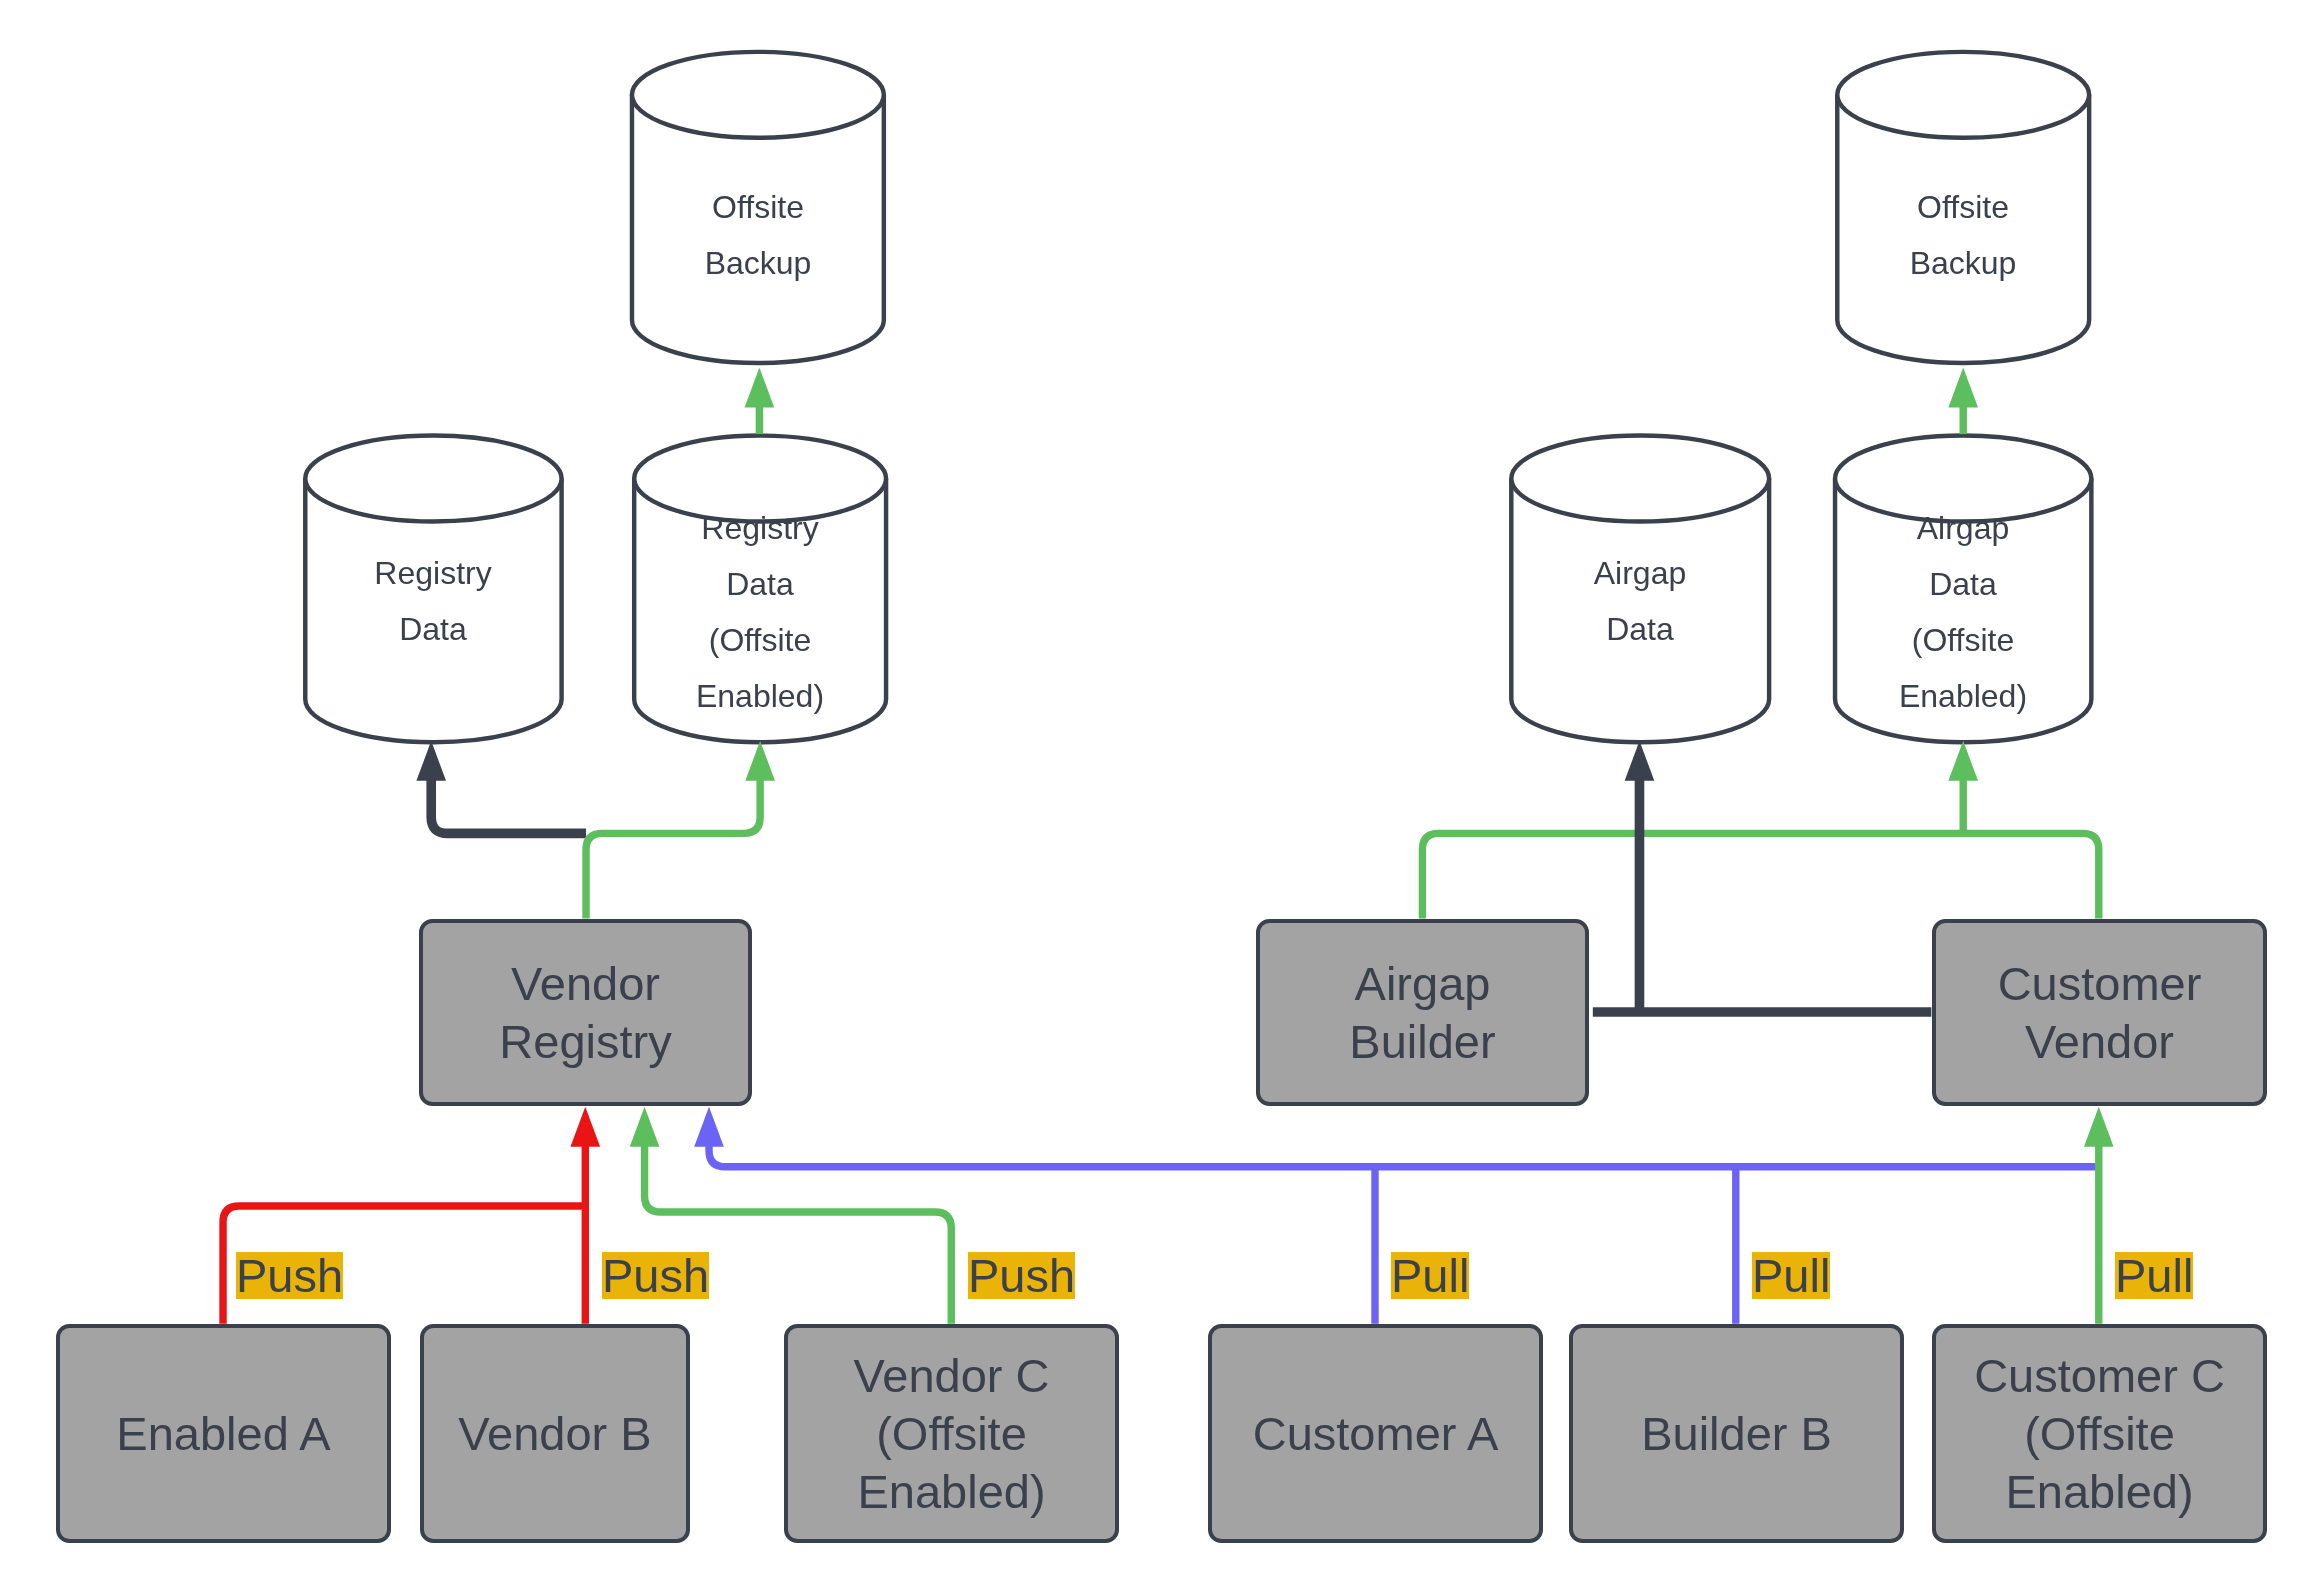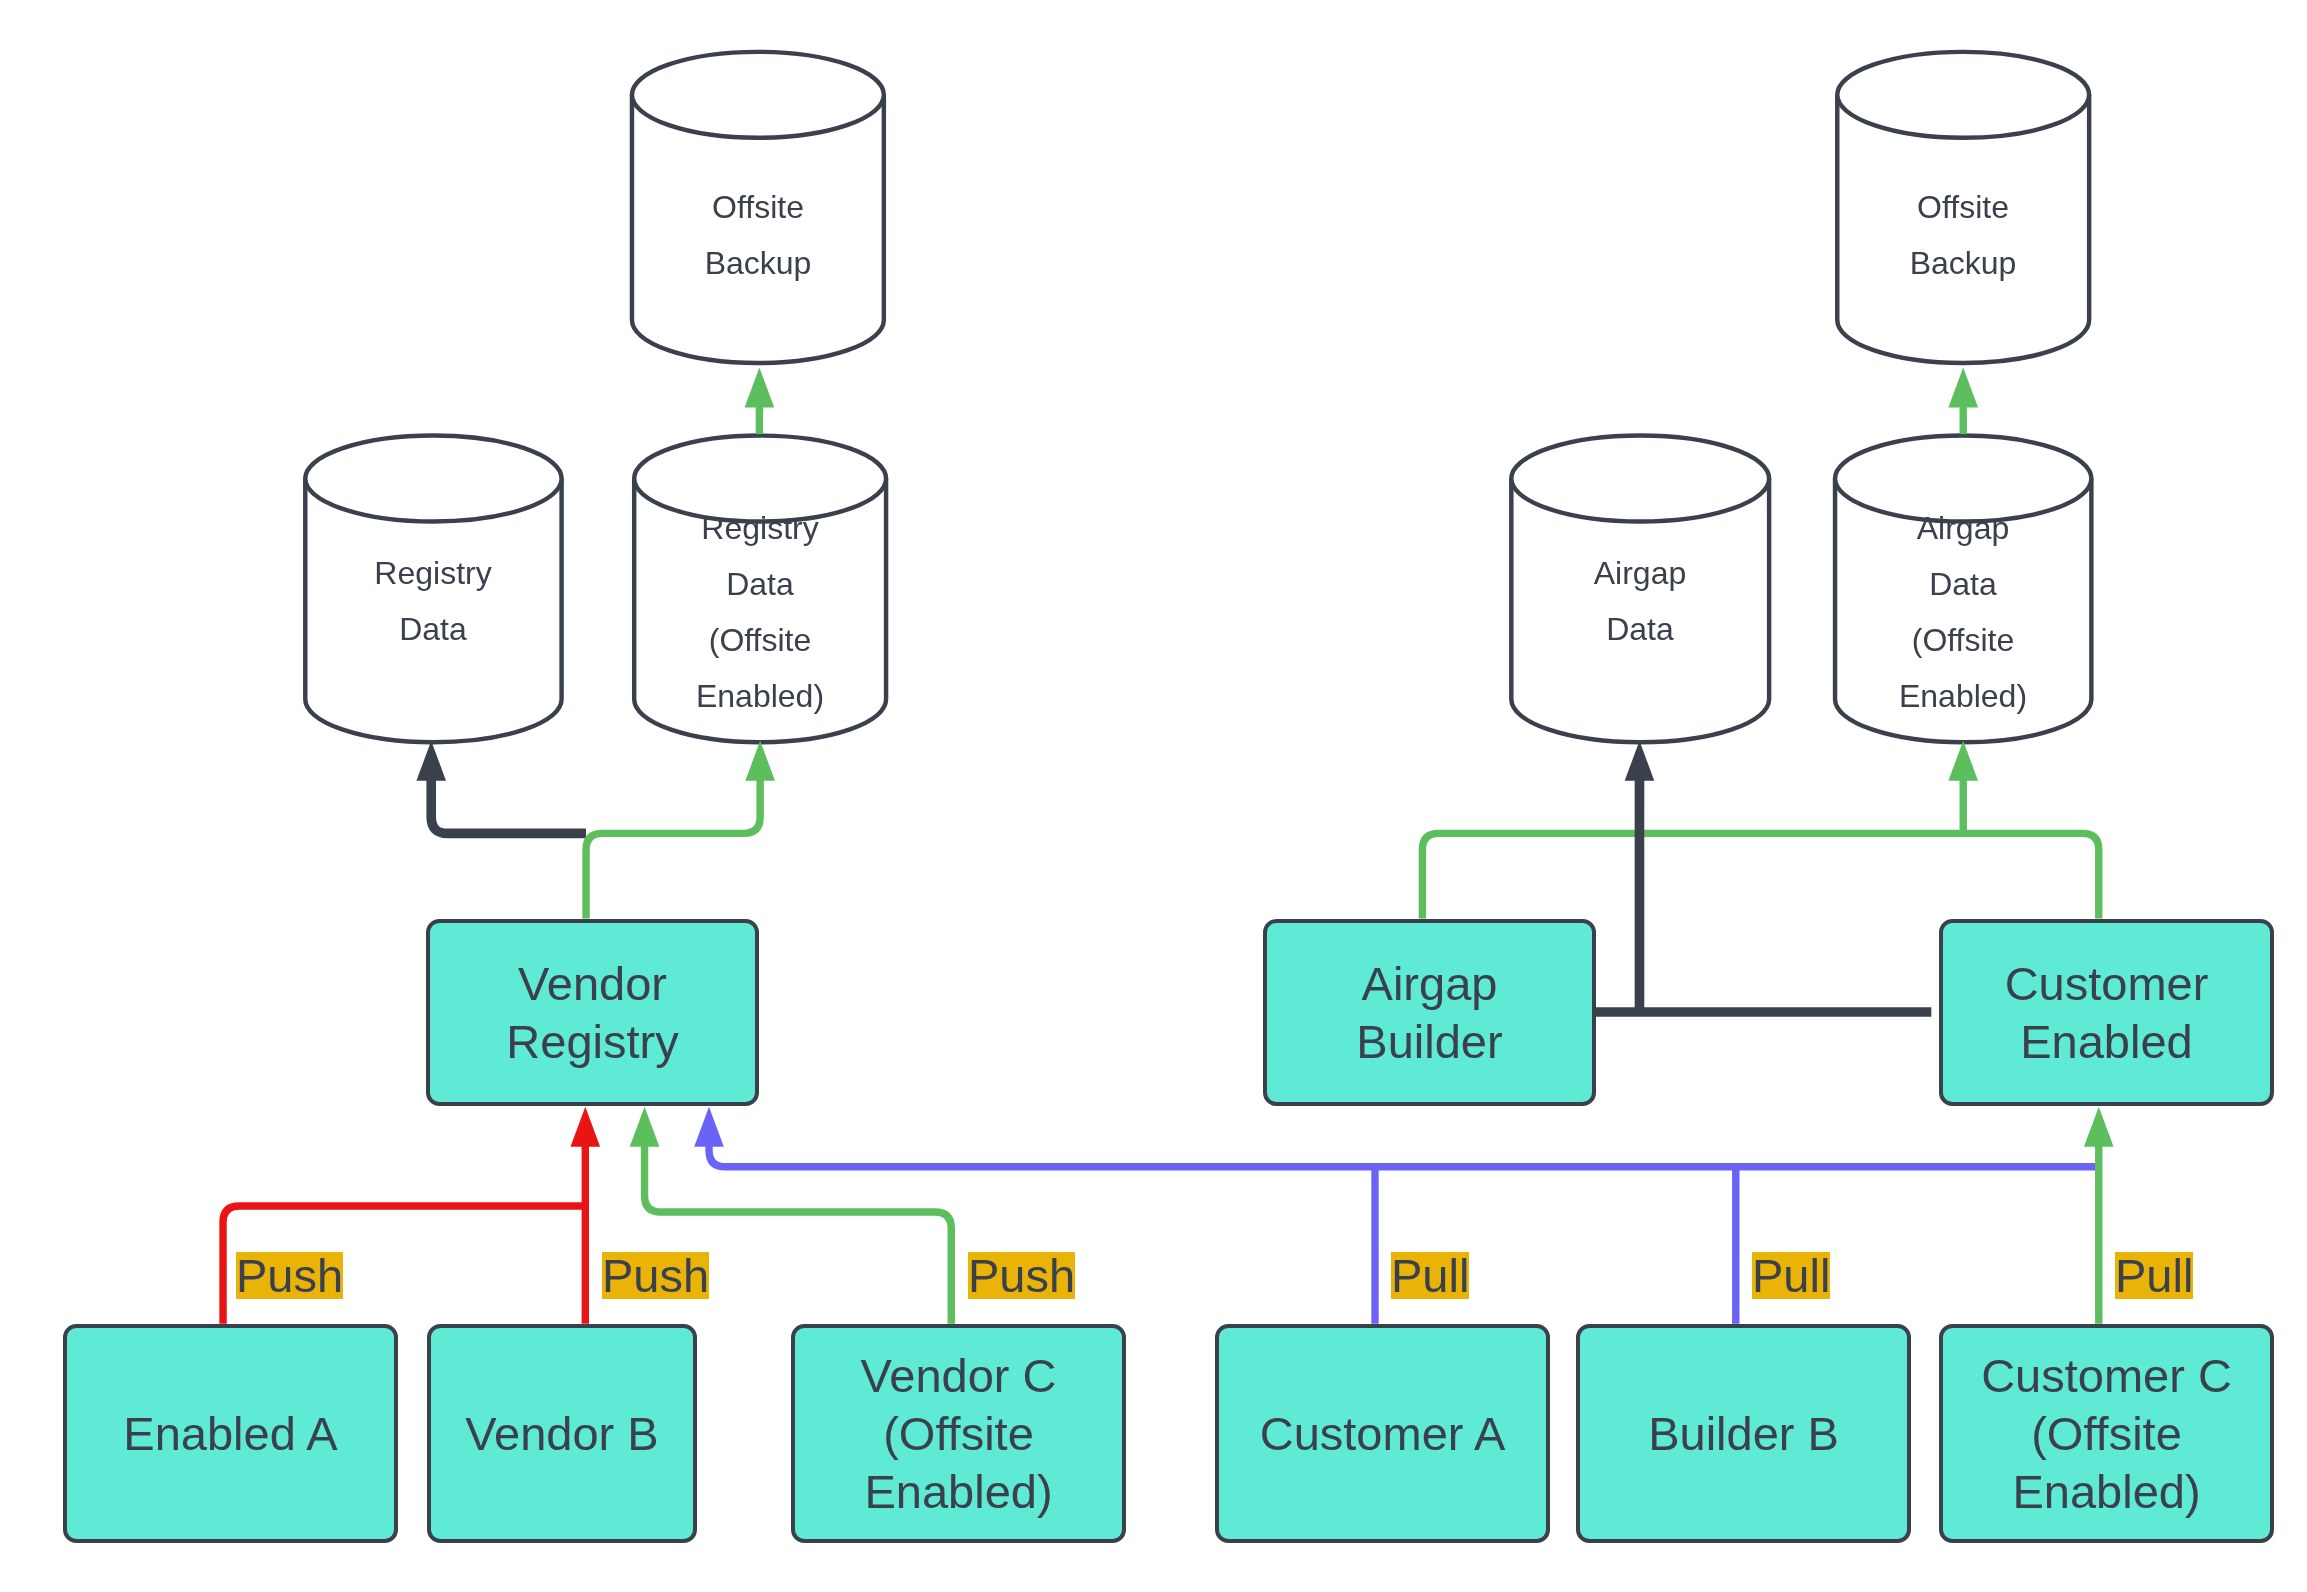--- a/index.html
+++ b/index.html
@@ -13,32 +13,31 @@
     overflow: hidden;
   }
   .edges-layer {
     position: absolute;
     left: 0; top: 0;
     width: 2307px; height: 1592px;
   }
   .node-box {
     position: absolute;
     box-sizing: border-box;
-    background: #5eead4;
+    background: #a3a3a3;
     border: 4.4px solid #3a414d;
     border-radius: 13.3px;
     display: flex;
     align-items: center;
     justify-content: center;
     text-align: center;
     white-space: pre-line;
     font-size: 47px;
     line-height: 58px;
     color: #3a414d;
-    margin-left: 7px;
   }
   .cyl-label {
     position: absolute;
     text-align: center;
     white-space: pre-line;
     font-size: 32px;
     line-height: 56px;
     color: #3a414d;
   }
   .edge-label {
@@ -136,21 +135,21 @@
   <div class="cyl-label" style="left:1835px; top:500px; width:256px;">Airgap
 Data
 (Offsite
 Enabled)</div>
 
   <div class="node-box" style="left:419px; top:919px; width:333px; height:187px;">Vendor
 Registry</div>
   <div class="node-box" style="left:1256px; top:919px; width:333px; height:187px;">Airgap
 Builder</div>
   <div class="node-box" style="left:1932px; top:919px; width:335px; height:187px;">Customer
-Enabled</div>
+Vendor</div>
 
   <div class="node-box" style="left:56px; top:1324px; width:335px; height:219px;">Enabled A</div>
   <div class="node-box" style="left:420px; top:1324px; width:270px; height:219px;">Vendor B</div>
   <div class="node-box" style="left:784px; top:1324px; width:335px; height:219px;">Vendor C
 (Offsite
 Enabled)</div>
   <div class="node-box" style="left:1208px; top:1324px; width:335px; height:219px;">Customer A</div>
   <div class="node-box" style="left:1569px; top:1324px; width:335px; height:219px;">Builder B</div>
   <div class="node-box" style="left:1932px; top:1324px; width:335px; height:219px;">Customer C
 (Offsite

